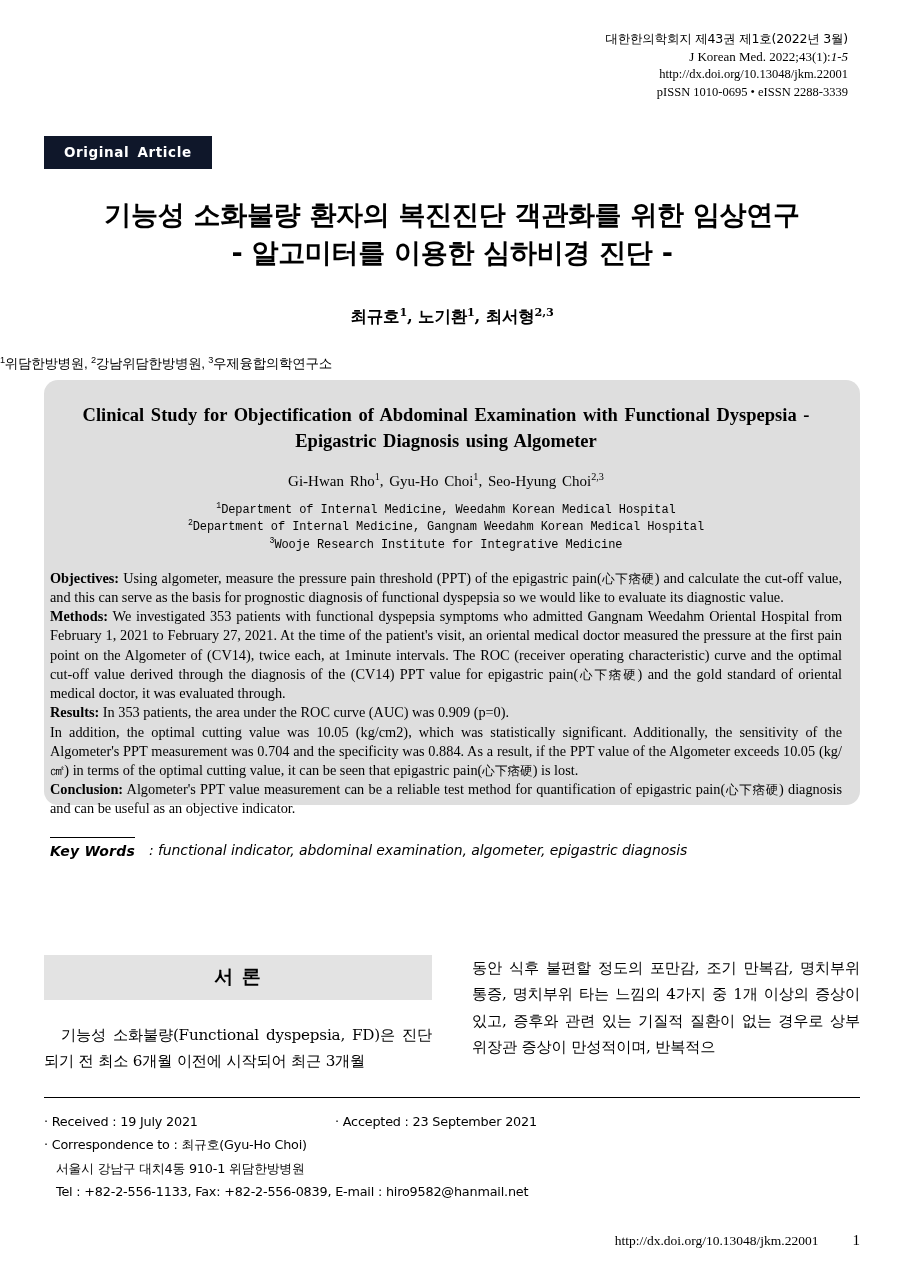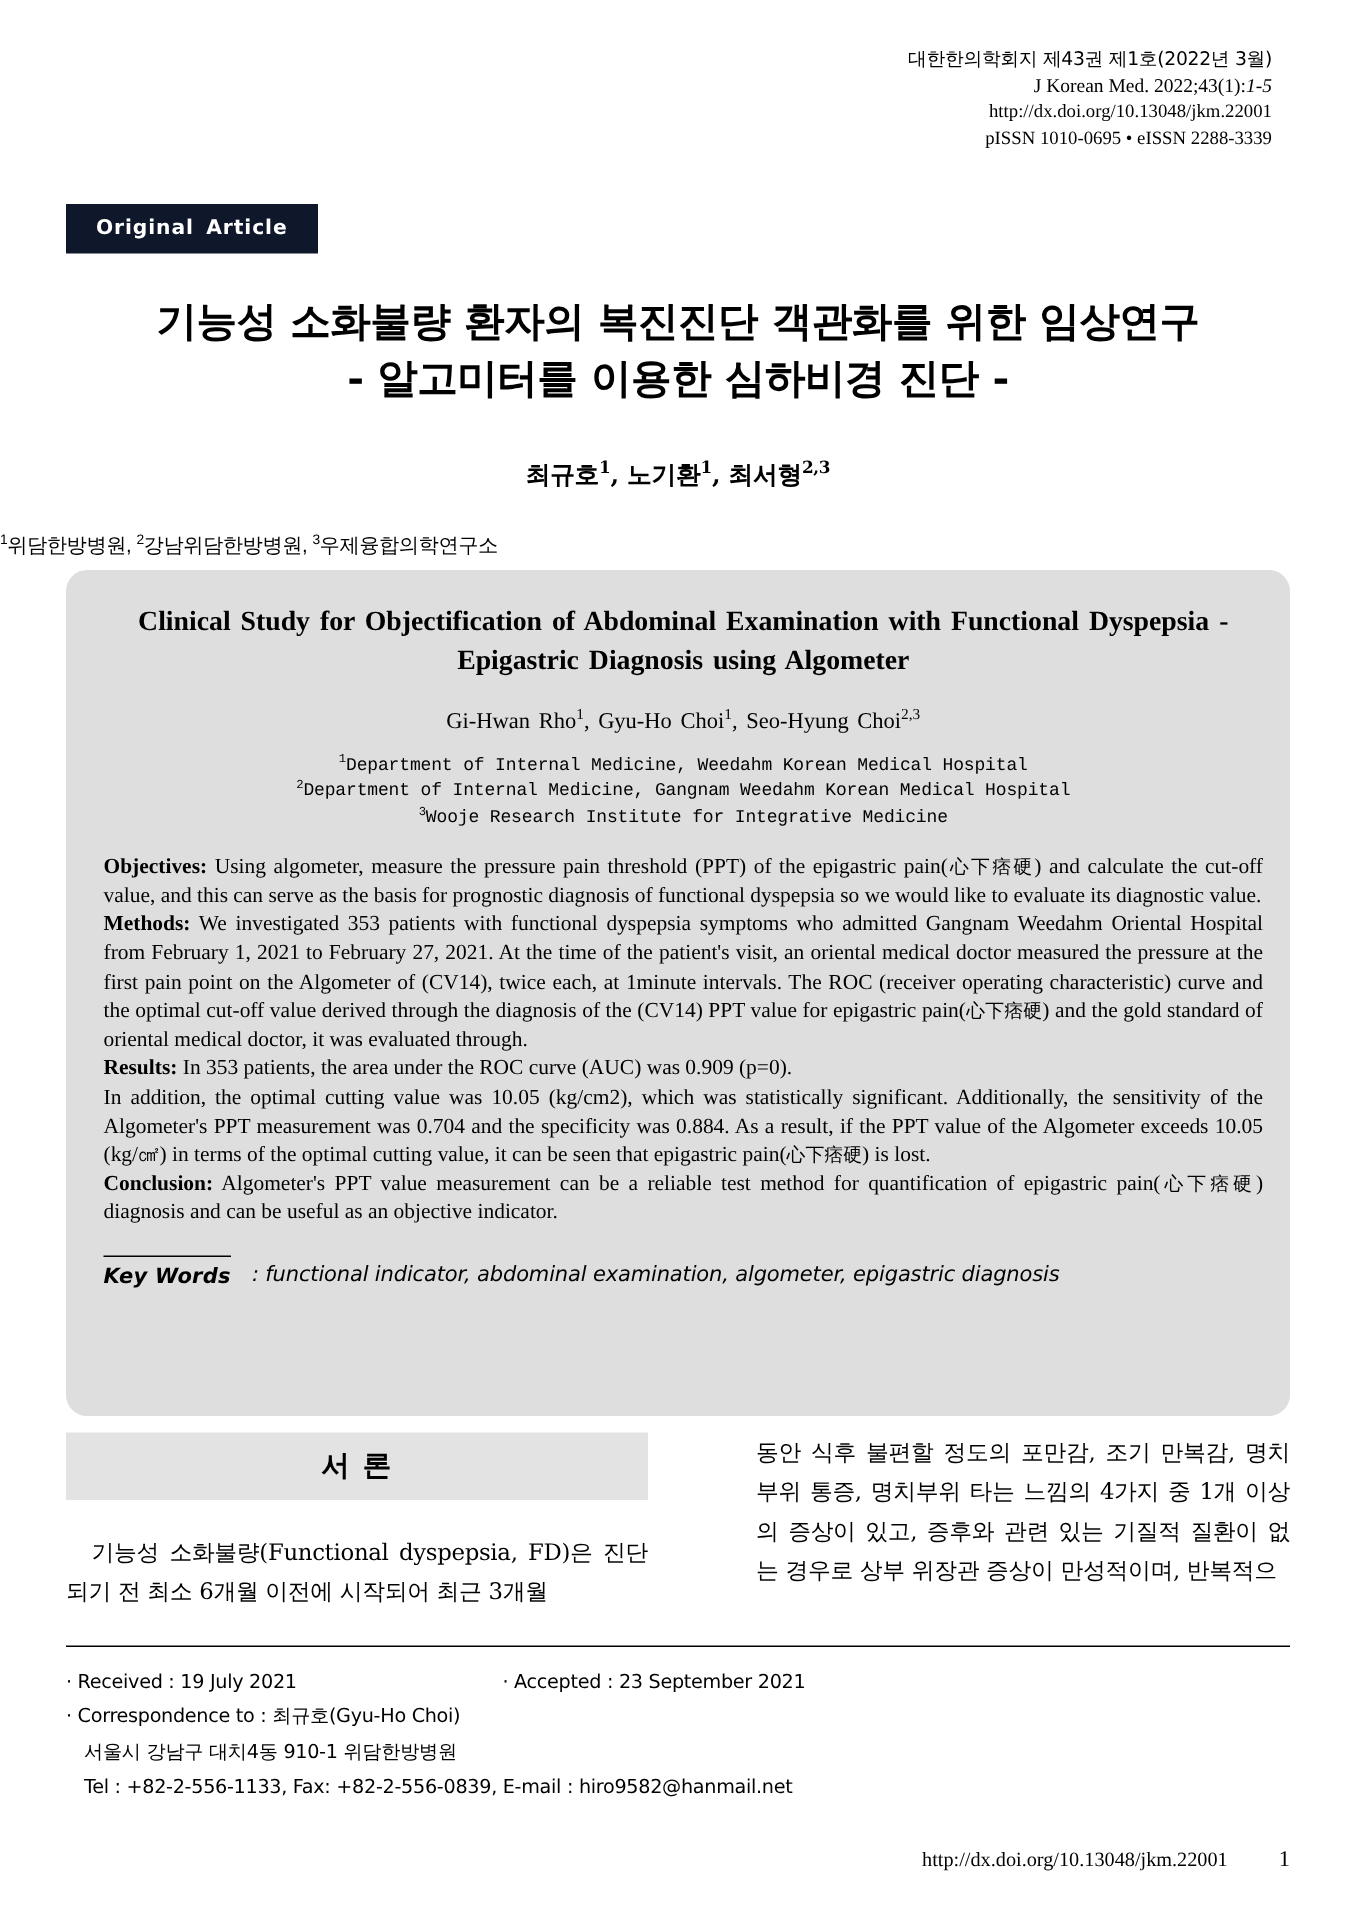--- a/index.html
+++ b/index.html
@@ -89,25 +89,25 @@
     letter-spacing: -0.3px;
   }
   sup { font-size: 0.68em; vertical-align: super; line-height: 0; }
 
   
   .abstract-box {
     position: absolute;
     left: 44px;
     top: 380px;
     width: 816px;
-    height: 564px;
+    height: 425px;
     background: #dedede;
     border-radius: 14px;
     box-sizing: border-box;
-    padding: 16px 18px 10px 25px;
+    padding: 16px 18px 10px 6px;
   }
   .en-title {
     text-align: center;
     font-family: "Liberation Serif", serif;
     font-weight: bold;
     font-size: 18.5px;
     line-height: 1.42;
     word-spacing: 2px;
     margin: 6px 14px 0 14px;
   }
@@ -184,21 +184,21 @@
   .body-para {
     font-family: "DejaVu Serif", serif;
     font-size: 15.2px;
     line-height: 1.74;
     text-align: justify;
     text-justify: inter-word;
     letter-spacing: -0.2px;
     margin: 0;
   }
   .col-left .body-para { margin-top: 22px; text-indent: 17px; }
-  .col-right .body-para { margin-top: 0; margin-left: 32px; }
+  .col-right .body-para { margin-top: 0; }
 
   
   .foot-rule {
     position: absolute;
     left: 44px;
     top: 1097px;
     width: 816px;
     border-top: 1px solid #000;
   }
   .footer {

